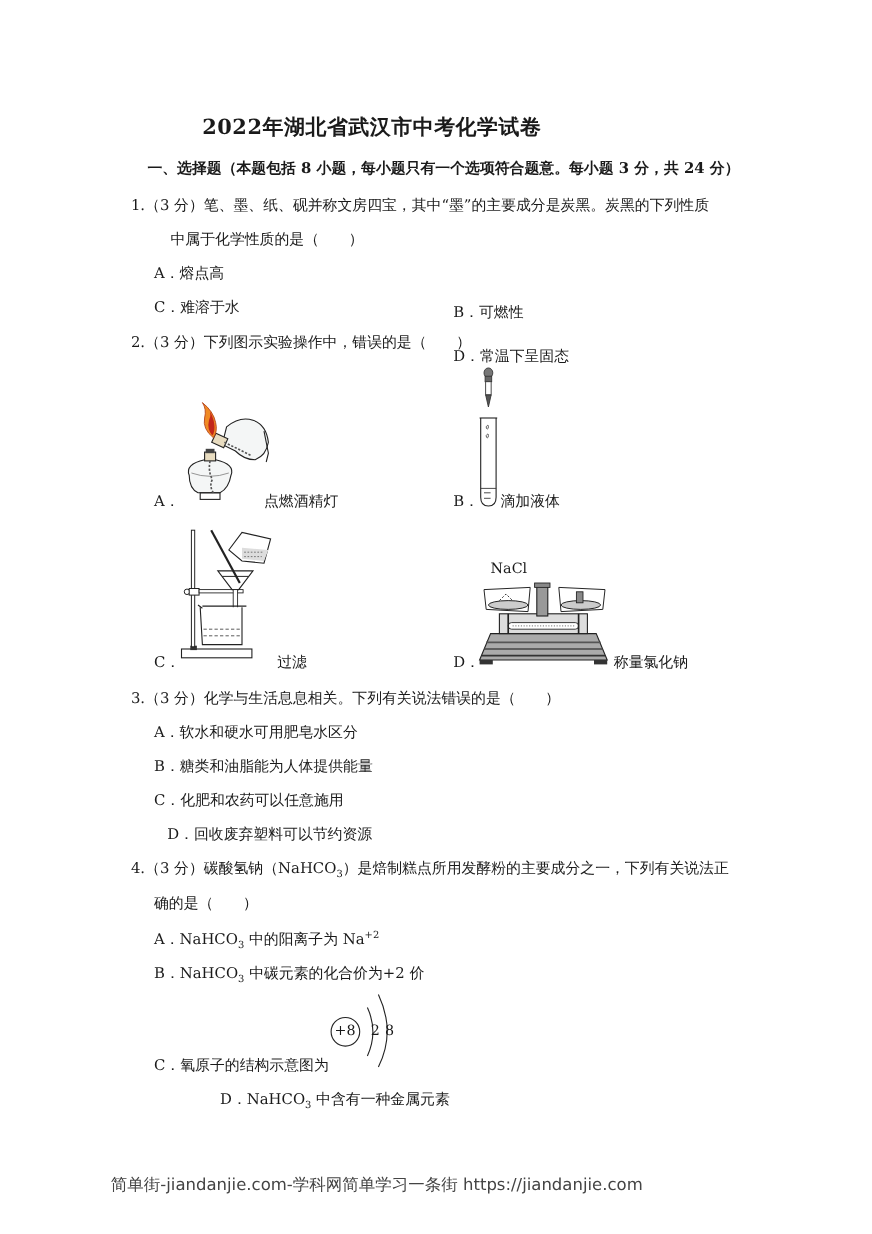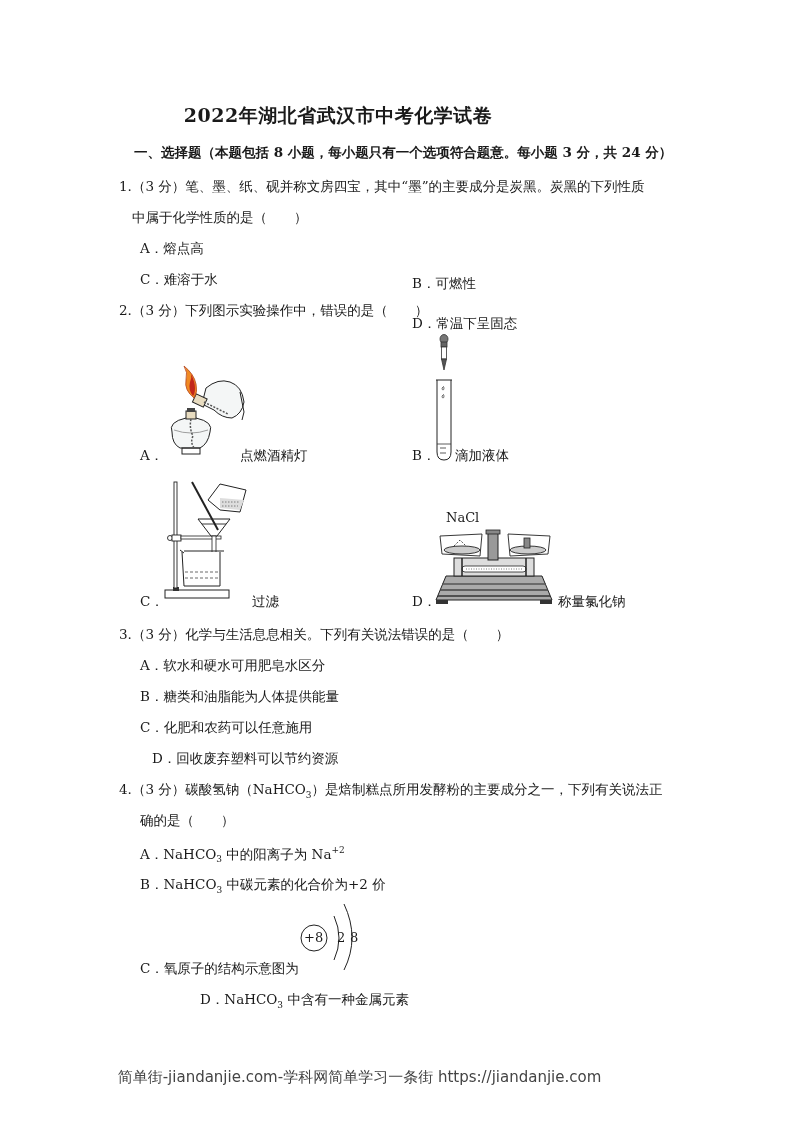--- a/index.html
+++ b/index.html
@@ -3,33 +3,33 @@
 <meta charset="utf-8">
 <style>
   html, body { margin: 0; padding: 0; background: #ffffff; }
   body { width: 793px; height: 1122px; position: relative; overflow: hidden;
          font-family: "DejaVu Serif", "Liberation Serif", serif; color: #1a1a1a; }
   .abs { position: absolute; white-space: nowrap; }
   .title { left: 0; width: 676px; top: 103px; text-align: center; font-size: 19px; font-weight: bold; letter-spacing: 0.5px; }
   .section { left: 119px; top: 144px; font-size: 13.5px; font-weight: bold; margin-left: 15px; }
   .q { font-size: 13.5px; }
   .opt { font-size: 13.5px; }
-  .footer { left: 0; width: 685px; top: 1068px; text-align: center; font-family: "DejaVu Sans", sans-serif; font-size: 15px; color: #444; margin-left: 17px; }
+  .footer { left: 0; width: 685px; top: 1068px; text-align: center; font-family: "DejaVu Sans", sans-serif; font-size: 15px; color: #444; }
   sub, sup { font-size: 9px; }
   svg { position: absolute; overflow: visible; }
 </style>
 </head>
 <body>
 
 <div class="abs title">2022年湖北省武汉市中考化学试卷</div>
 <div class="abs section">一、选择题（本题包括 8 小题，每小题只有一个选项符合题意。每小题 3 分，共 24 分）</div>
 
 <div>
   <div class="abs q" style="left:119px; top:178px;"><span>1.</span><span>（3 分）笔、墨、纸、砚并称文房四宝，其中“墨”的主要成分是炭黑。炭黑的下列性质</span></div>
-  <div class="abs q" style="left:132px; top:209px;">中属于化学性质的是（　　）</div>
+  <div class="abs q" style="left:155px; top:209px;">中属于化学性质的是（　　）</div>
   <div class="abs opt" style="left:140px; top:240px;"><span>A．</span><span>熔点高</span></div>
   <div class="abs opt" style="left:412px; top:240px;margin-top:35px;"><span>B．</span><span>可燃性</span></div>
   <div class="abs opt" style="left:140px; top:271px;"><span>C．</span><span>难溶于水</span></div>
   <div class="abs opt" style="left:412px; top:271px;margin-top:44px;"><span>D．</span><span>常温下呈固态</span></div>
 </div>
 
 <div>
   <div class="abs q" style="left:119px; top:302px;"><span>2.</span><span>（3 分）下列图示实验操作中，错误的是（　　）</span></div>
 
   <div class="abs opt" style="left:140px; top:447px;">A．</div>

